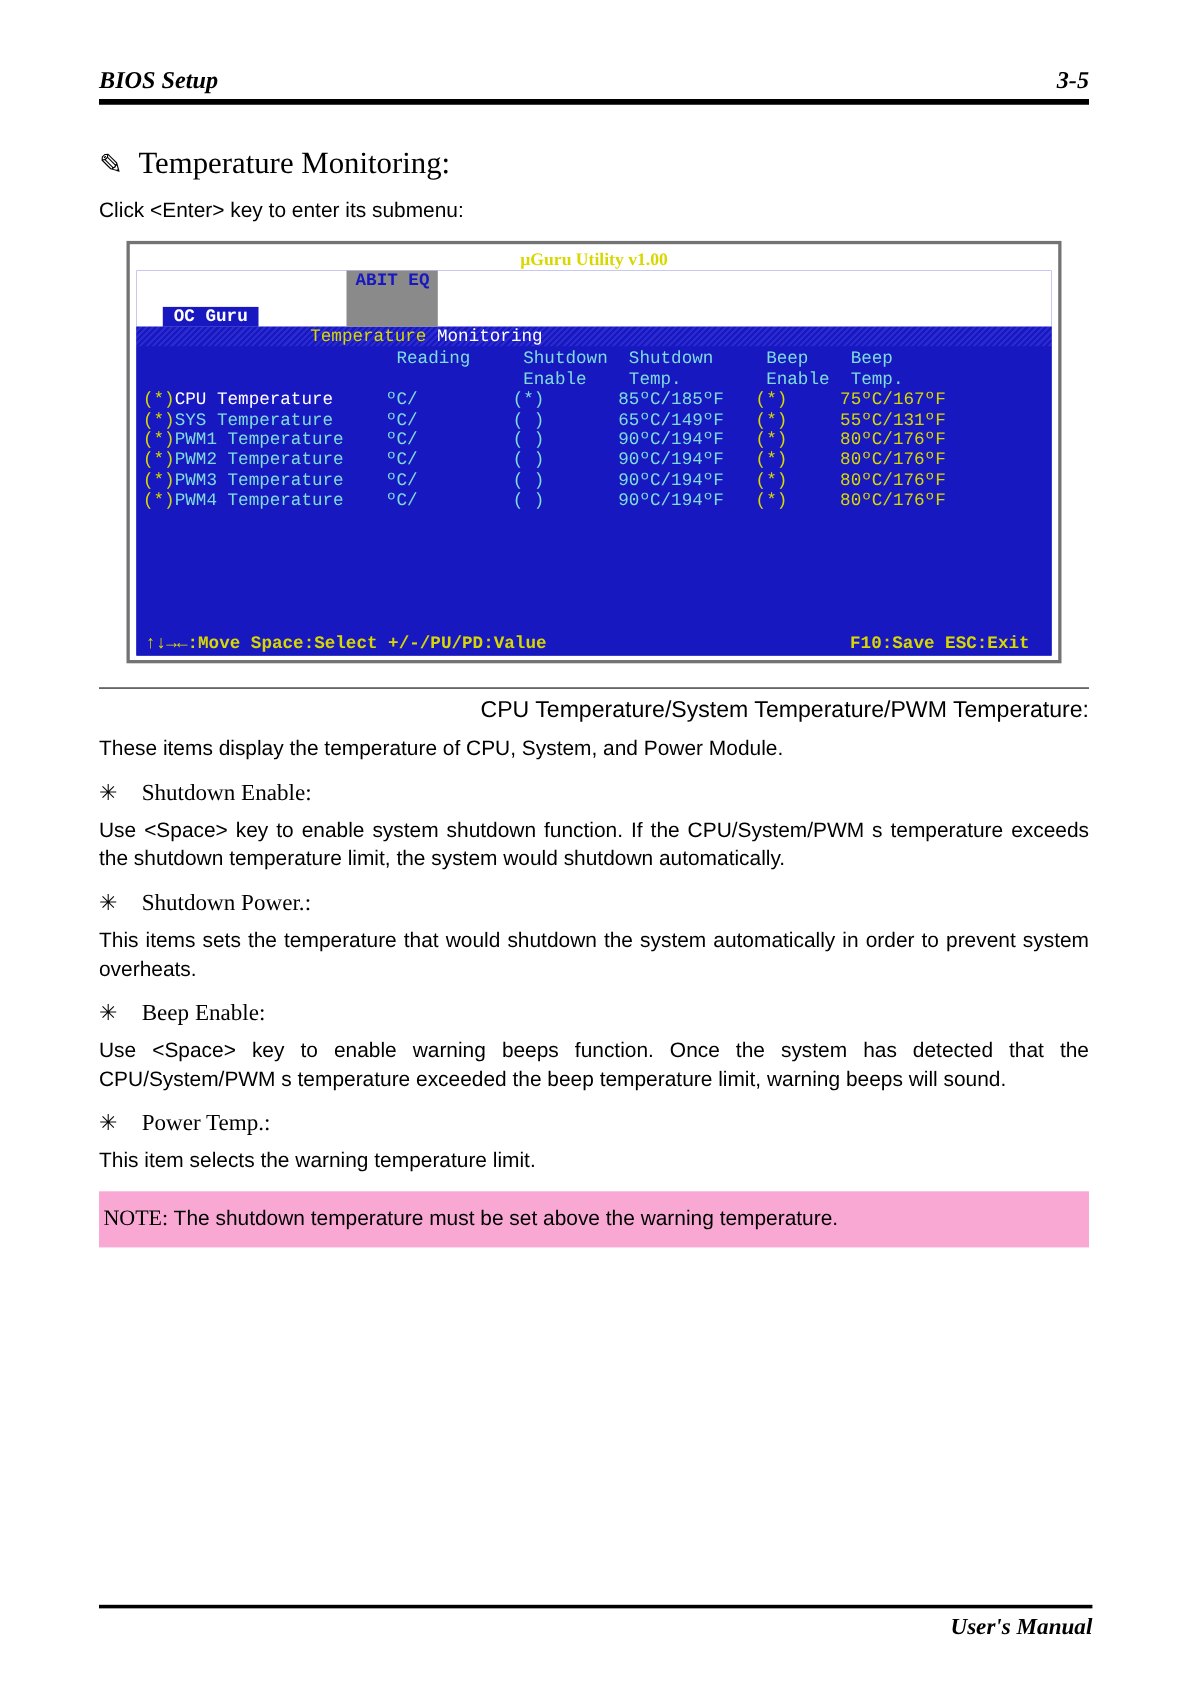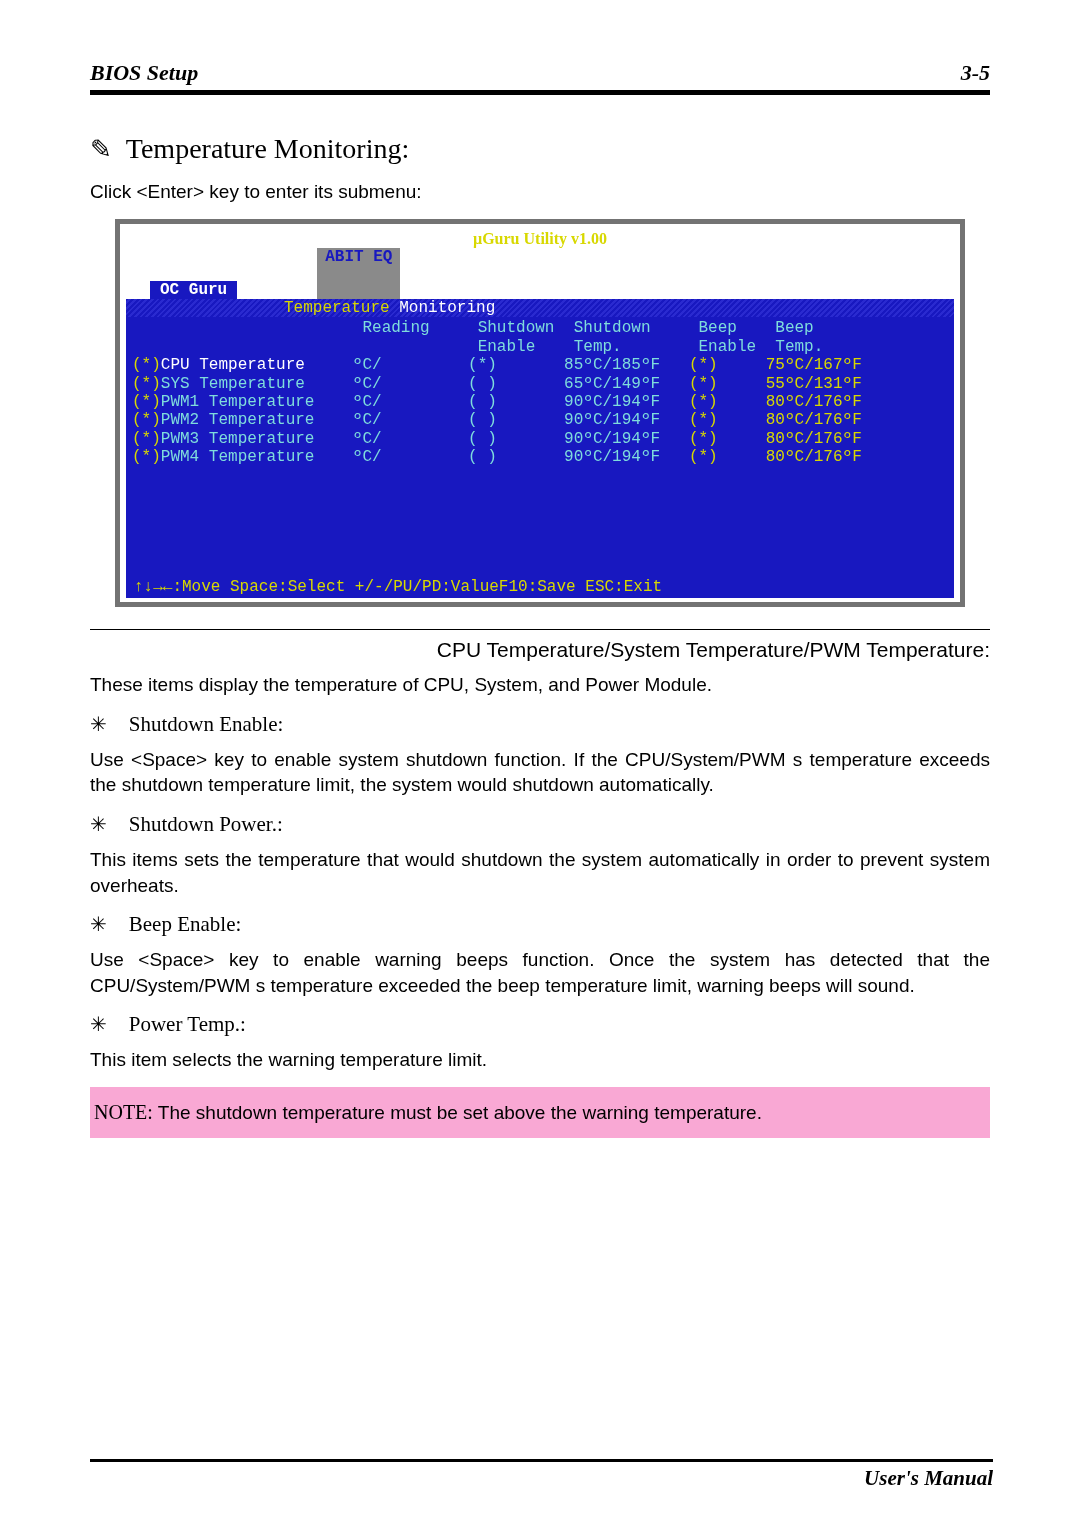--- a/index.html
+++ b/index.html
@@ -69,21 +69,21 @@
   }
   .bullet-sym { font-size: 20px; }
   .bullet-label {
     font-family: "Times New Roman", Times, serif;
     font-size: 21px;
   }
   
   .bios {
     width: 850px;
     margin: 6px auto 22px auto;
-    border: 5px solid #737373;
+    border: 3px solid #737373;
     padding: 4px 6px 4px 6px;
     background: #fff;
   }
   .bios-inner {
     font-family: "Courier New", Courier, monospace;
     font-size: 16px;
     line-height: 1.15;
     background: linear-gradient(#1818c0, #1818c0);
     color: #fff;
     position: relative;
@@ -127,21 +127,22 @@
     color: #7fdcdc;
   }
   .sel { color: #fff; background:#1818c0;}
   .star-yellow { color: #d8d800; }
   .val-yellow { color: #d8d800; }
   .bios-footer {
     background: #1818c0;
     color: #d8d800;
     padding: 1px 20px 2px 8px;
     display: flex;
-    font-weight: normal;
+    justify-content: space-between;
+    font-weight: bold;
   }
   .bottom-rule {
     border-top: 1px solid #000;
     margin-top: 10px;
     margin-bottom: 6px;
   }
   .hatch {
     background: repeating-linear-gradient(135deg,#1818c0 0 2px,#2a2ad0 2px 4px);
   }
   .footer {

